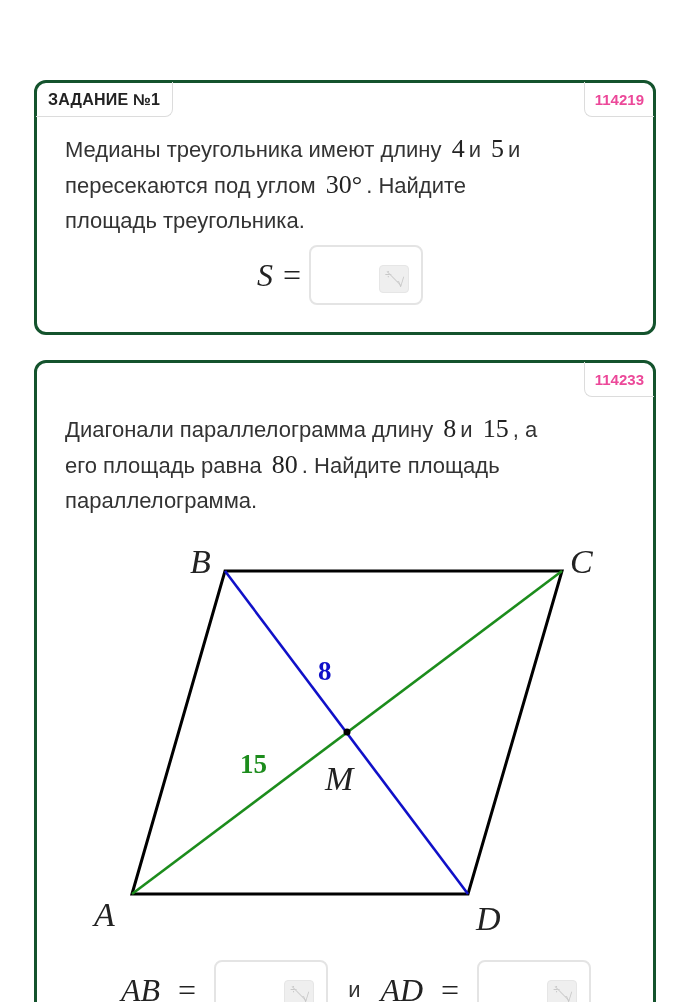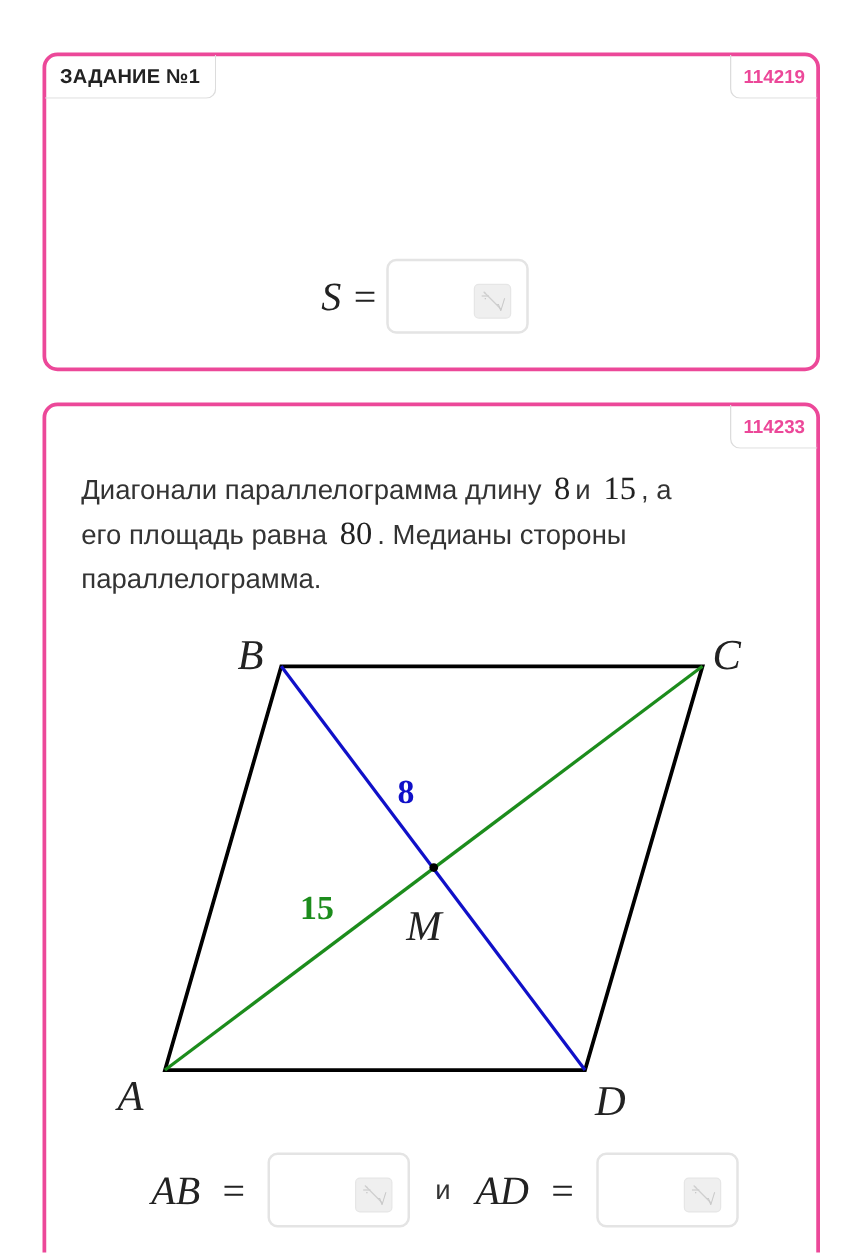--- a/index.html
+++ b/index.html
@@ -1,19 +1,19 @@
 <!DOCTYPE html>
 <html><head>
 <meta charset="utf-8">
 <style>
   html, body { margin: 0; padding: 0; background: #ffffff; }
   body { width: 689px; height: 1002px; position: relative; overflow: hidden;
          font-family: "Liberation Sans", "DejaVu Sans", sans-serif; color: #333333; }
-  .card { position: absolute; left: 34px; width: 616px; border: 3px solid #ec4899;
-          border-radius: 12px; background: #fff; box-sizing: content-box; }
+  .card { position: absolute; left: 34px; width: 616px; border: 3px solid #14532d;
+          border-radius: 12px; background: #fff; box-sizing: content-box; margin-top: 38px; }
   #card1 { top: 42px; height: 249px; }
   #card2 { top: 322px; height: 720px; }
   .tab { position: absolute; top: -1px; left: -1px; padding: 0 12px; height: 34px; line-height: 36px;
          border-right: 1px solid #dcdcdc; border-bottom: 1px solid #dcdcdc;
          border-bottom-right-radius: 8px; font-weight: bold; font-size: 16px; color: #222;
          letter-spacing: 0.2px; }
   .num { position: absolute; top: -1px; right: -1px; padding: 0 10px; height: 34px; line-height: 36px;
          border-left: 1px solid #dcdcdc; border-bottom: 1px solid #dcdcdc;
          border-bottom-left-radius: 8px; font-weight: bold; font-size: 15px; color: #ec4899; }
   .text { position: absolute; left: 28px; right: 20px; font-size: 22px; line-height: 35px; color: #333; }
@@ -32,41 +32,49 @@
   .calc .sl { position: absolute; left: 4px; top: 12px; width: 20px; height: 1px; background: #cfcfcf; transform: rotate(45deg); }
   .conj { font-size: 22px; color: #333; margin: 0 10px; }
   svg text { font-family: "Liberation Serif", "DejaVu Serif", serif; }
 </style>
 </head>
 <body>
 
 <div class="card" id="card1">
   <div class="tab">ЗАДАНИЕ №1</div>
   <div class="num">114219</div>
+  <div class="text">
+    <span>Медианы треугольника имеют длину</span>
+    <span class="m">4</span><span>и</span>
+    <span class="m">5</span><span>и</span><br>
+    <span>пересекаются под углом</span>
+    <span class="m">30°</span><span>. Найдите</span><br>
+    <span>площадь треугольника.</span>
+  </div>
   <div class="answer-row" style="left:220px; top:162px;">
     <span class="mi">S</span>
     <span class="eq" style="margin:0 8px 0 10px;">=</span>
     <div class="inbox">
       <div class="calc">
         <span class="d">÷</span>
           <span class="sl"></span>
           <span class="s">√</span>
       </div>
     </div>
   </div>
 </div>
 
 <div class="card" id="card2">
   <div class="num">114233</div>
   <div class="text">
     <span>Диагонали параллелограмма длину</span>
     <span class="m">8</span><span>и</span>
     <span class="m">15</span><span>, а</span><br>
     <span>его площадь равна</span>
-    <span class="m">80</span><span>. Медианы стороны</span><br>
+    <span class="m">80</span><span>. Найдите площадь</span><br>
     <span>параллелограмма.</span>
   </div>
 
   <svg width="616" height="420" style="position:absolute; left:0; top:170px;" viewBox="37 495 616 420">
     <polygon points="132,856 225,533 562,533 468,856" fill="none" stroke="#000" stroke-width="3"></polygon>
     <line x1="225" y1="533" x2="468" y2="856" stroke="#1010c8" stroke-width="2.6"></line>
     <line x1="132" y1="856" x2="562" y2="533" stroke="#1c8c1c" stroke-width="2.6"></line>
     <circle cx="347" cy="694" r="3.5" fill="#000"></circle>
     <text x="190" y="535" font-size="34" font-style="italic" fill="#222">B</text>
     <text x="570" y="535" font-size="34" font-style="italic" fill="#222">C</text>

